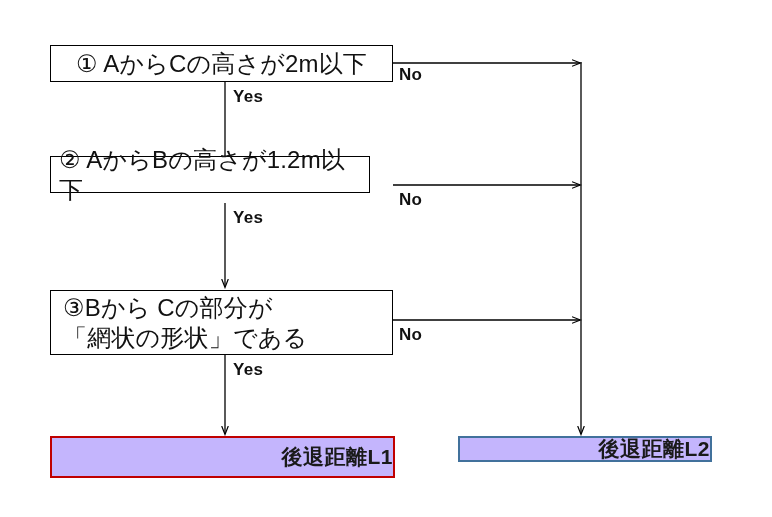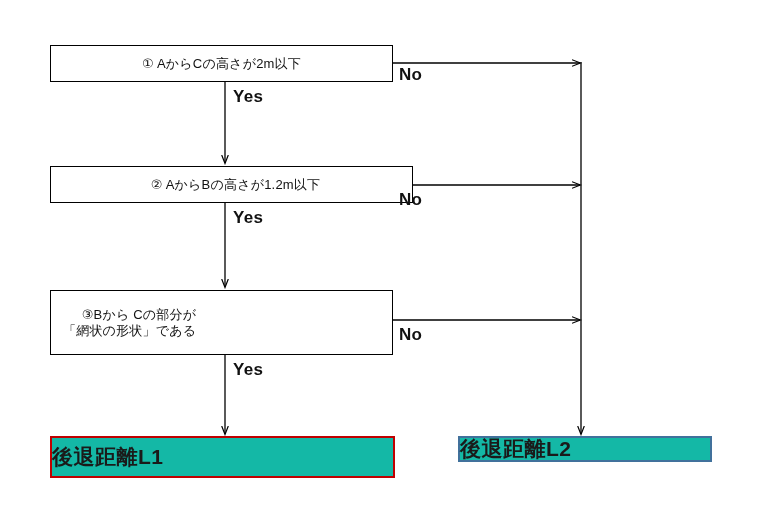--- a/index.html
+++ b/index.html
@@ -35,30 +35,29 @@
   }
   .node.decision {
     border: 1.4px solid #000000;
     justify-content: center;
   }
   .node.decision.left-align {
     justify-content: flex-start;
     padding-left: 12px;
   }
   .node-text {
-    font-size: 13px;
+    font-size: 24px;
     line-height: 1.22;
     letter-spacing: 0.2px;
     white-space: pre-line;
     color: #111111;
-    text-align: right;
   }
   .node.result {
-    justify-content: flex-start;
-    background: #14b8a6;
+    justify-content: flex-end;
+    background: #c4b5fd;
   }
   .result-text {
     font-size: 21px;
     font-weight: bold;
     letter-spacing: 0.5px;
     color: #1a1a1a;
   }
   .edge-label {
     position: absolute;
     font-size: 17px;
@@ -93,21 +92,21 @@
 
     <line x1="393" y1="320" x2="580" y2="320" stroke="#000000" stroke-width="1.3" marker-end="url(#arrow)"></line>
 
     <line x1="581" y1="62" x2="581" y2="434" stroke="#000000" stroke-width="1.3" marker-end="url(#arrow)"></line>
   </svg>
 
   <div class="node decision" style="left:50px; top:45px; width:343px; height:37px;">
     <span class="node-text">① AからCの高さが2m以下</span>
   </div>
 
-  <div class="node decision" style="left:50px; top:166px; width:363px; height:37px;padding-left:8px;">
+  <div class="node decision" style="left:50px; top:156px; width:320px; height:37px;padding-left:8px;">
     <span class="node-text">② AからBの高さが1.2m以下</span>
   </div>
 
   <div class="node decision left-align" style="left:50px; top:290px; width:343px; height:65px;">
     <span class="node-text">③Bから Cの部分が
 「網状の形状」である</span>
   </div>
 
   <div class="node result" style="left:50px; top:436px; width:345px; height:42px; border:2.4px solid #C00000;">
     <span class="result-text">後退距離L1</span>

